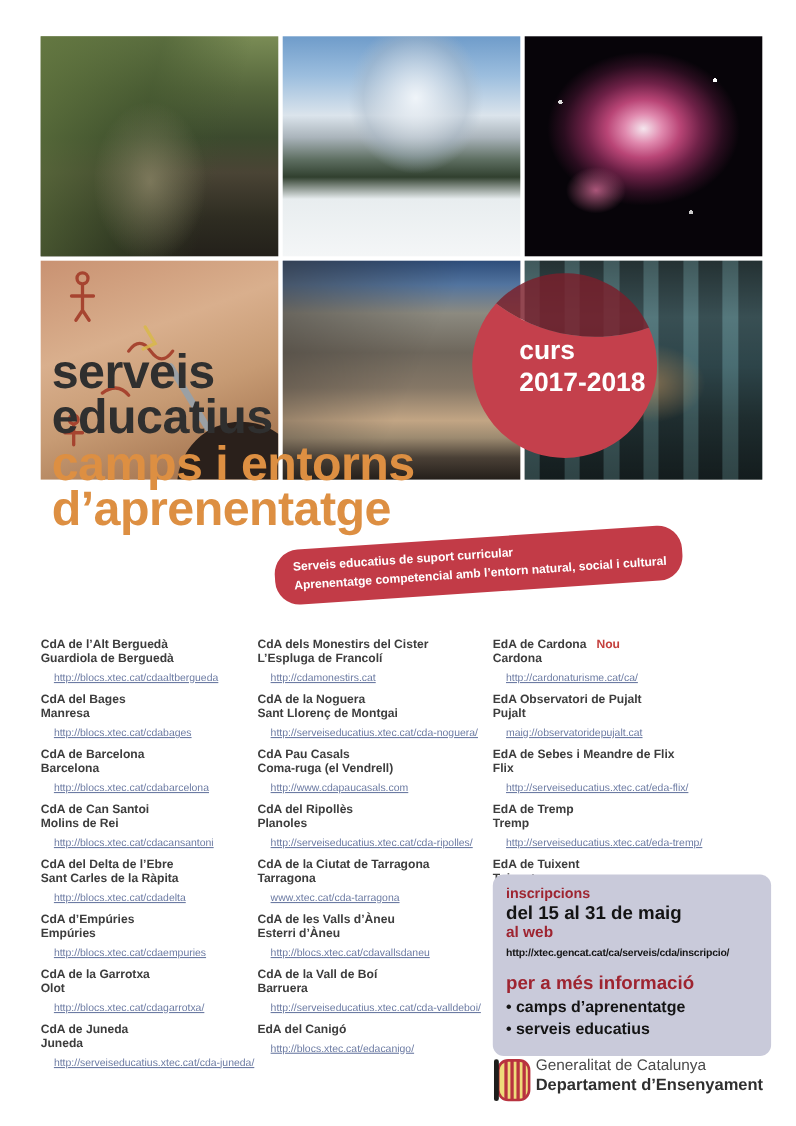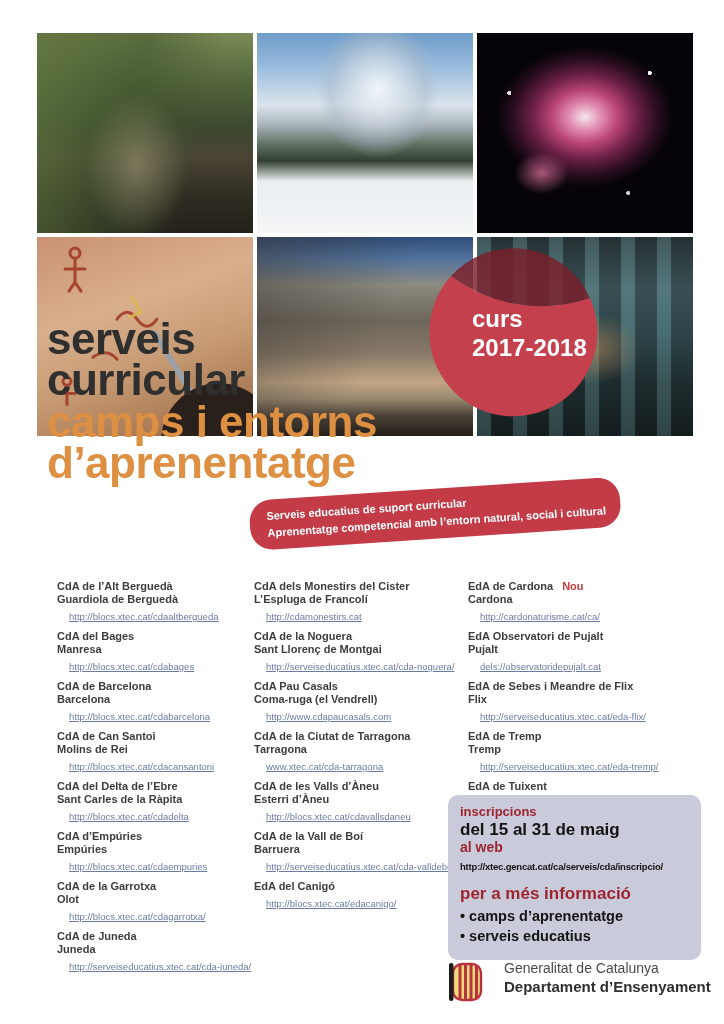--- a/index.html
+++ b/index.html
@@ -59,21 +59,21 @@
   .t-dark{color:#2f2f2f;}
   .t-orange{color:#dd8f42;}
   
   .ribbon{
     position:absolute;left:250px;top:501px;display:inline-block;
     transform:rotate(-3.8deg);transform-origin:left center;
     background:#c23b47;color:#ffffff;border-radius:22px;
     padding:8px 15px 9px 17px;font-weight:bold;font-size:11px;line-height:1.5;white-space:nowrap;
   }
   
-  .directory{position:absolute;left:37px;top:580px;width:668px;display:flex;margin-left:20px;}
+  .directory{position:absolute;left:37px;top:580px;width:668px;display:flex;}
   .dir-column{flex:0 0 auto;}
   .dir-column:nth-child(1){width:197px;}
   .dir-column:nth-child(2){width:214px;}
   .dir-column:nth-child(3){width:255px;}
   .entry{margin-bottom:6px;}
   .entry-name,.entry-city{font-size:11px;font-weight:bold;color:#3d3d3d;line-height:1.18;}
   .entry-url{
     font-size:9.5px;color:#6c7ba3;text-decoration:underline;line-height:1.3;
     white-space:nowrap;display:inline-block;padding-left:12px;
   }
@@ -88,21 +88,21 @@
   .insc-web{color:#9e2430;font-weight:bold;font-size:14px;line-height:1.25;}
   .insc-url{
     color:#141414;font-weight:bold;font-size:9.5px;letter-spacing:-0.2px;
     line-height:1.5;white-space:nowrap;text-decoration:none;display:inline-block;
   }
   .insc-info-h{color:#9e2430;font-weight:bold;font-size:17px;line-height:1.1;margin-top:11px;}
   .insc-list{list-style:none;margin:2px 0 0;padding:0;}
   .insc-list li{color:#141414;font-weight:bold;font-size:14.5px;line-height:1.4;}
   .insc-list .bullet{margin-right:4px;}
   
-  .footer{position:absolute;left:449px;top:960px;display:flex;align-items:flex-start;gap:21px;}
+  .footer{position:absolute;left:449px;top:960px;display:flex;align-items:flex-start;gap:4px;}
   .footer-logo{flex:0 0 auto;margin-top:2px;}
   .footer-line1{font-size:14px;color:#4a4a4a;line-height:1.25;}
   .footer-line2{font-size:15px;color:#2f2f2f;font-weight:bold;line-height:1.25;}
 </style>
 </head>
 <body>
 
 <div class="poster">
 
   <div class="photo-grid">
@@ -134,21 +134,21 @@
       <path d="M27,30 A84,84 0 1 0 166,52 A150,150 0 0 1 27,30 Z" fill="#c4404c"></path>
     </svg>
     <div class="badge-text">
       <div>curs</div>
       <div>2017-2018</div>
     </div>
   </div>
 
   <div class="title">
     <div class="t-dark">serveis</div>
-    <div class="t-dark">curricular</div>
+    <div class="t-dark">educatius</div>
     <div class="t-orange">camps i entorns</div>
     <div class="t-orange">d’aprenentatge</div>
   </div>
 
   <div class="ribbon">
     <div>Serveis educatius de suport curricular</div>
     <div>Aprenentatge competencial amb l’entorn natural, social i cultural</div>
   </div>
 
   <div class="directory">
@@ -159,28 +159,29 @@
         <div class="entry"><div class="entry-name">CdA de Can Santoi</div><div class="entry-city">Molins de Rei</div><a class="entry-url" href="#">http://blocs.xtec.cat/cdacansantoni</a></div>
         <div class="entry"><div class="entry-name">CdA del Delta de l’Ebre</div><div class="entry-city">Sant Carles de la Ràpita</div><a class="entry-url" href="#">http://blocs.xtec.cat/cdadelta</a></div>
         <div class="entry"><div class="entry-name">CdA d’Empúries</div><div class="entry-city">Empúries</div><a class="entry-url" href="#">http://blocs.xtec.cat/cdaempuries</a></div>
         <div class="entry"><div class="entry-name">CdA de la Garrotxa</div><div class="entry-city">Olot</div><a class="entry-url" href="#">http://blocs.xtec.cat/cdagarrotxa/</a></div>
         <div class="entry"><div class="entry-name">CdA de Juneda</div><div class="entry-city">Juneda</div><a class="entry-url" href="#">http://serveiseducatius.xtec.cat/cda-juneda/</a></div>
       </div>
       <div class="dir-column">
         <div class="entry"><div class="entry-name">CdA dels Monestirs del Cister</div><div class="entry-city">L’Espluga de Francolí</div><a class="entry-url" href="#">http://cdamonestirs.cat</a></div>
         <div class="entry"><div class="entry-name">CdA de la Noguera</div><div class="entry-city">Sant Llorenç de Montgai</div><a class="entry-url" href="#">http://serveiseducatius.xtec.cat/cda-noguera/</a></div>
         <div class="entry"><div class="entry-name">CdA Pau Casals</div><div class="entry-city">Coma-ruga (el Vendrell)</div><a class="entry-url" href="#">http://www.cdapaucasals.com</a></div>
+        <div class="entry"><div class="entry-name">CdA del Ripollès</div><div class="entry-city">Planoles</div><a class="entry-url" href="#">http://serveiseducatius.xtec.cat/cda-ripolles/</a></div>
         <div class="entry"><div class="entry-name">CdA de la Ciutat de Tarragona</div><div class="entry-city">Tarragona</div><a class="entry-url" href="#">www.xtec.cat/cda-tarragona</a></div>
         <div class="entry"><div class="entry-name">CdA de les Valls d’Àneu</div><div class="entry-city">Esterri d’Àneu</div><a class="entry-url" href="#">http://blocs.xtec.cat/cdavallsdaneu</a></div>
         <div class="entry"><div class="entry-name">CdA de la Vall de Boí</div><div class="entry-city">Barruera</div><a class="entry-url" href="#">http://serveiseducatius.xtec.cat/cda-valldeboi/</a></div>
         <div class="entry"><div class="entry-name">EdA del Canigó</div><a class="entry-url" href="#">http://blocs.xtec.cat/edacanigo/</a></div>
       </div>
       <div class="dir-column">
         <div class="entry"><div class="entry-name">EdA de Cardona<span class="tag-nou">Nou</span></div><div class="entry-city">Cardona</div><a class="entry-url" href="#">http://cardonaturisme.cat/ca/</a></div>
-        <div class="entry"><div class="entry-name">EdA Observatori de Pujalt</div><div class="entry-city">Pujalt</div><a class="entry-url" href="#">dels://observatoridepujalt.cat</a></div>
+        <div class="entry"><div class="entry-name">EdA Observatori de Pujalt</div><div class="entry-city">Pujalt</div><a class="entry-url" href="#">maig://observatoridepujalt.cat</a></div>
         <div class="entry"><div class="entry-name">EdA de Sebes i Meandre de Flix</div><div class="entry-city">Flix</div><a class="entry-url" href="#">http://serveiseducatius.xtec.cat/eda-flix/</a></div>
         <div class="entry"><div class="entry-name">EdA de Tremp</div><div class="entry-city">Tremp</div><a class="entry-url" href="#">http://serveiseducatius.xtec.cat/eda-tremp/</a></div>
         <div class="entry"><div class="entry-name">EdA de Tuixent</div><div class="entry-city">Tuixent</div><a class="entry-url" href="#">http://www.entornaprenentatge-tuixent.com/</a></div>
       </div>
     </div>
 
   <div class="insc-box">
     <div class="insc-h">inscripcions</div>
     <div class="insc-dates">del 15 al 31 de maig</div>
     <div class="insc-web">al web</div>

